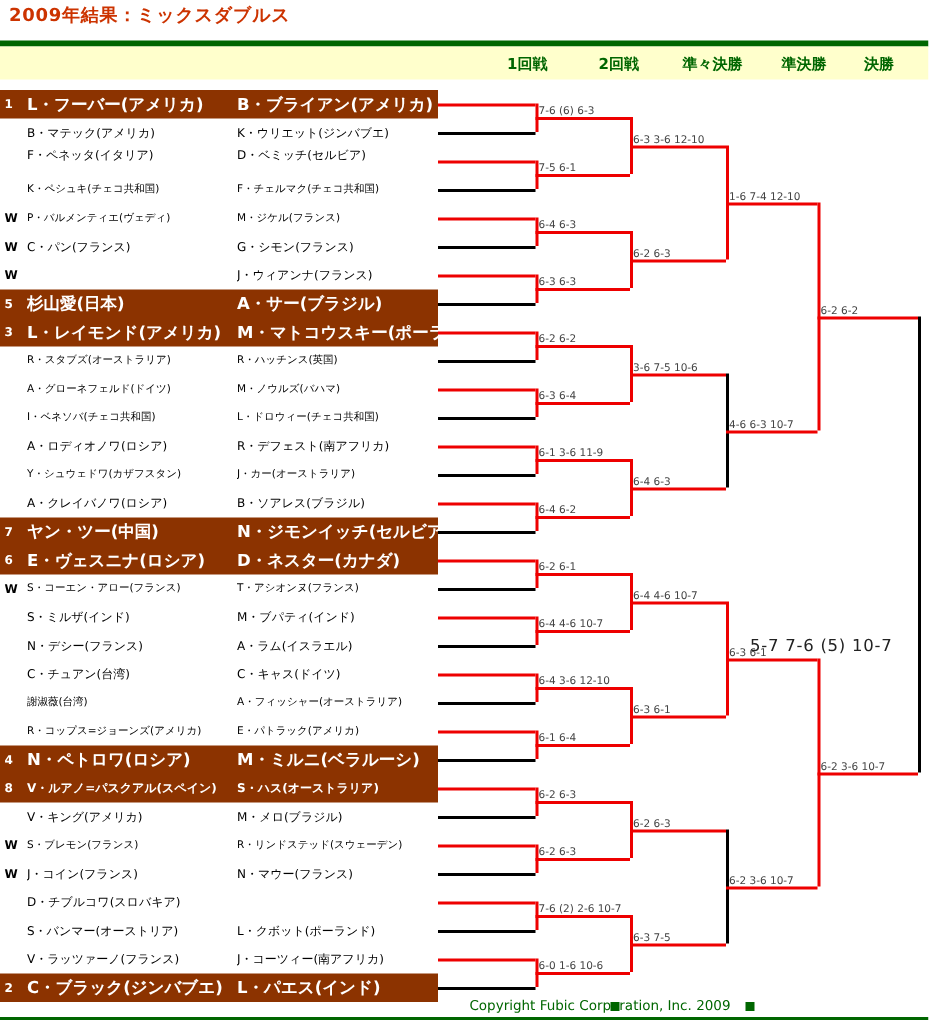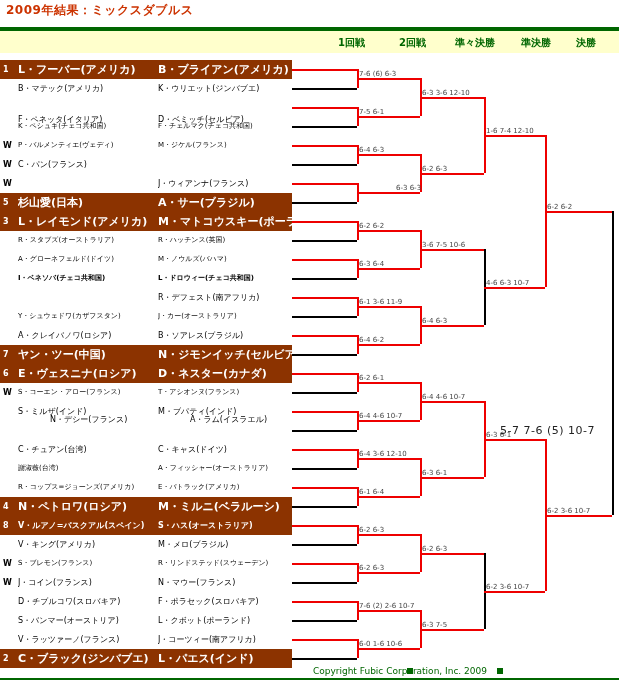--- a/index.html
+++ b/index.html
@@ -183,38 +183,39 @@
       <div class="row big seeded" style="top: 0px;">
         <div class="seed">1</div>
         <div class="p1">L・フーバー(アメリカ)</div>
         <div class="p2">B・ブライアン(アメリカ)</div>
       </div>
       <div class="row sm" style="top: 19px;">
         <div class="seed"></div>
         <div class="p1">B・マテック(アメリカ)</div>
         <div class="p2">K・ウリエット(ジンバブエ)</div>
       </div>
-      <div class="row sm" style="top: 50px;">
+      <div class="row sm" style="top: 34px;">
         <div class="seed"></div>
         <div class="p1">F・ペネッタ(イタリア)</div>
         <div class="p2">D・ベミッチ(セルビア)</div>
       </div>
       <div class="row xs" style="top: 57px;">
         <div class="seed"></div>
         <div class="p1">K・ペシュキ(チェコ共和国)</div>
         <div class="p2">F・チェルマク(チェコ共和国)</div>
       </div>
       <div class="row xs" style="top: 76px;">
         <div class="seed">W</div>
         <div class="p1">P・バルメンティエ(ヴェディ)</div>
         <div class="p2">M・ジケル(フランス)</div>
       </div>
       <div class="row sm" style="top: 95px;">
         <div class="seed">W</div>
         <div class="p1">C・パン(フランス)</div>
+        <div class="p2">G・シモン(フランス)</div>
       </div>
       <div class="row sm" style="top: 114px;">
         <div class="seed">W</div>
         <div class="p2">J・ウィアンナ(フランス)</div>
       </div>
       <div class="row big seeded" style="top: 133px;">
         <div class="seed">5</div>
         <div class="p1">杉山愛(日本)</div>
         <div class="p2">A・サー(ブラジル)</div>
       </div>
@@ -226,27 +227,28 @@
       <div class="row xs" style="top: 171px;">
         <div class="seed"></div>
         <div class="p1">R・スタブズ(オーストラリア)</div>
         <div class="p2">R・ハッチンス(英国)</div>
       </div>
       <div class="row xs" style="top: 190px;">
         <div class="seed"></div>
         <div class="p1">A・グローネフェルド(ドイツ)</div>
         <div class="p2">M・ノウルズ(バハマ)</div>
       </div>
-      <div class="row xs" style="top: 209px; font-weight: bold;">
+      <div class="row xs" style="top: 209px;">
         <div class="seed"></div>
         <div class="p1">I・ベネソバ(チェコ共和国)</div>
         <div class="p2">L・ドロウィー(チェコ共和国)</div>
       </div>
       <div class="row sm" style="top: 228px;">
         <div class="seed"></div>
+        <div class="p1">A・ロディオノワ(ロシア)</div>
         <div class="p2">R・デフェスト(南アフリカ)</div>
       </div>
       <div class="row xs" style="top: 247px;">
         <div class="seed"></div>
         <div class="p1">Y・シュウェドワ(カザフスタン)</div>
         <div class="p2">J・カー(オーストラリア)</div>
       </div>
       <div class="row sm" style="top: 266px;">
         <div class="seed"></div>
         <div class="p1">A・クレイバノワ(ロシア)</div>
@@ -265,21 +267,21 @@
       <div class="row xs" style="top: 323px;">
         <div class="seed">W</div>
         <div class="p1">S・コーエン・アロー(フランス)</div>
         <div class="p2">T・アシオンヌ(フランス)</div>
       </div>
       <div class="row sm" style="top: 342px;">
         <div class="seed"></div>
         <div class="p1">S・ミルザ(インド)</div>
         <div class="p2">M・ブパティ(インド)</div>
       </div>
-      <div class="row sm" style="top: 350px; margin-left: 32px;">
+      <div class="row sm" style="top: 361px;">
         <div class="seed"></div>
         <div class="p1">N・デシー(フランス)</div>
         <div class="p2">A・ラム(イスラエル)</div>
       </div>
       <div class="row sm" style="top: 380px;">
         <div class="seed"></div>
         <div class="p1">C・チュアン(台湾)</div>
         <div class="p2">C・キャス(ドイツ)</div>
       </div>
       <div class="row xs" style="top: 399px;">
@@ -313,21 +315,20 @@
         <div class="p2">R・リンドステッド(スウェーデン)</div>
       </div>
       <div class="row sm" style="top: 513px;">
         <div class="seed">W</div>
         <div class="p1">J・コイン(フランス)</div>
         <div class="p2">N・マウー(フランス)</div>
       </div>
       <div class="row sm" style="top: 532px;">
         <div class="seed"></div>
         <div class="p1">D・チブルコワ(スロバキア)</div>
-        <div class="p2">F・ポラセック(スロバキア)</div>
       </div>
       <div class="row sm" style="top: 551px;">
         <div class="seed"></div>
         <div class="p1">S・バンマー(オーストリア)</div>
         <div class="p2">L・クボット(ポーランド)</div>
       </div>
       <div class="row sm" style="top: 570px;">
         <div class="seed"></div>
         <div class="p1">V・ラッツァーノ(フランス)</div>
         <div class="p2">J・コーツィー(南アフリカ)</div>
@@ -446,21 +447,21 @@
       <div class="ln h red" style="left: 484px; top: 531px; width: 61px;"></div>
       <div class="ln v red" style="left: 545px; top: 379px; height: 152px;"></div>
       <div class="ln h red" style="left: 545px; top: 151px; width: 67px;"></div>
       <div class="ln h red" style="left: 545px; top: 455px; width: 67px;"></div>
       <div class="ln v black" style="left: 612px; top: 151px; height: 304px;"></div>
     </div>
   <div id="scores-layer">
       <div class="score " style="left: 359px; top: 10px;">7-6 (6)  6-3</div>
       <div class="score " style="left: 359px; top: 48px;">7-5  6-1</div>
       <div class="score " style="left: 359px; top: 86px;">6-4  6-3</div>
-      <div class="score " style="left: 359px; top: 124px; padding-left: 37px;">6-3  6-3</div>
+      <div class="score " style="left: 359px; top: 124px;">6-3  6-3</div>
       <div class="score " style="left: 359px; top: 162px;">6-2  6-2</div>
       <div class="score " style="left: 359px; top: 200px;">6-3  6-4</div>
       <div class="score " style="left: 359px; top: 238px;">6-1  3-6  11-9</div>
       <div class="score " style="left: 359px; top: 276px;">6-4  6-2</div>
       <div class="score " style="left: 359px; top: 314px;">6-2  6-1</div>
       <div class="score " style="left: 359px; top: 352px;">6-4  4-6  10-7</div>
       <div class="score " style="left: 359px; top: 390px;">6-4  3-6  12-10</div>
       <div class="score " style="left: 359px; top: 428px;">6-1  6-4</div>
       <div class="score " style="left: 359px; top: 466px;">6-2  6-3</div>
       <div class="score " style="left: 359px; top: 504px;">6-2  6-3</div>

